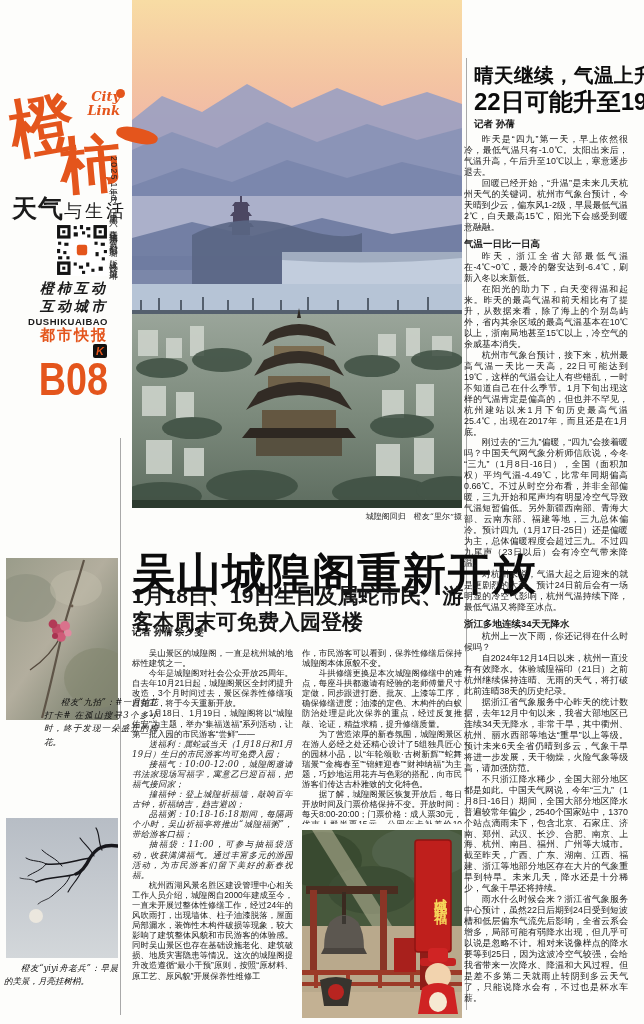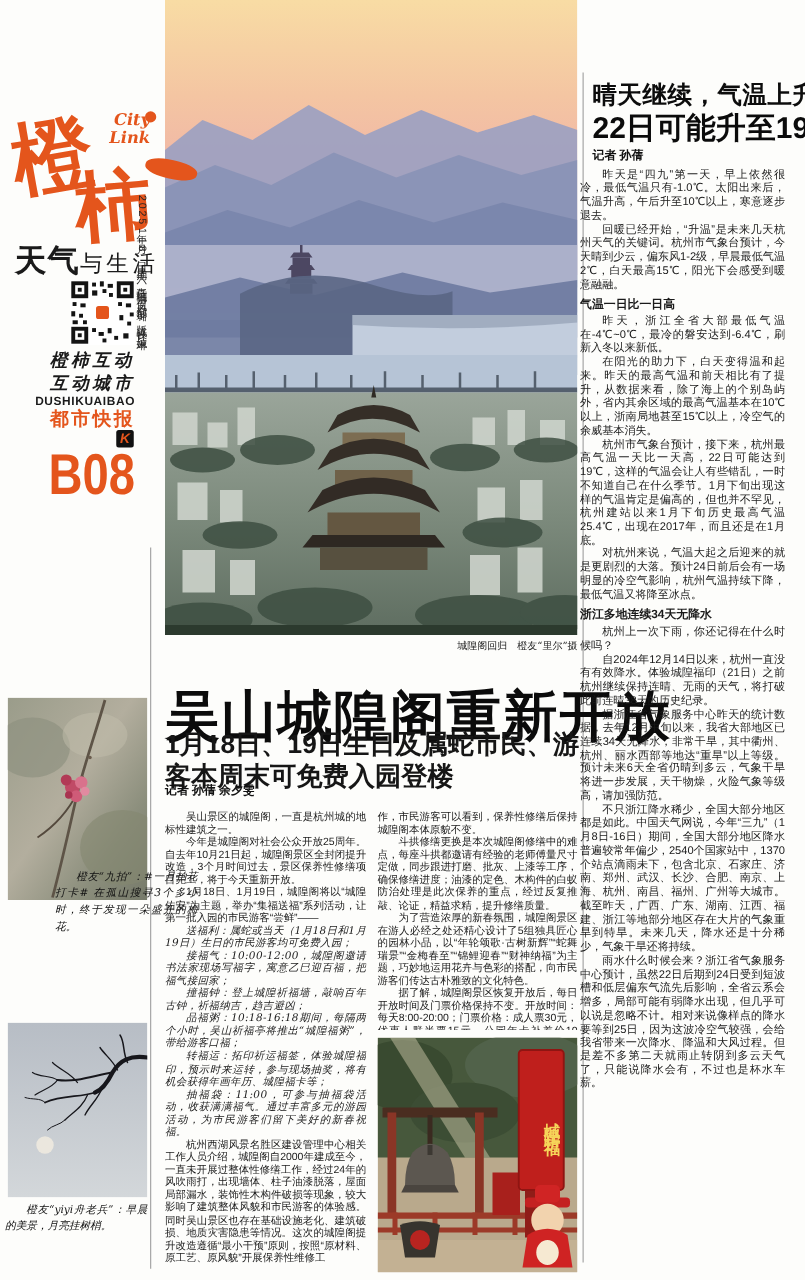--- a/index.html
+++ b/index.html
@@ -313,21 +313,20 @@
   <div class="abs byline byline-main">记者 孙蒨 余夕雯</div>
 
   <div class="abs cols col1">
       <p class="para">吴山景区的城隍阁，一直是杭州城的地标性建筑之一。</p>
       <p class="para">今年是城隍阁对社会公众开放25周年。自去年10月21日起，城隍阁景区全封闭提升改造，3个月时间过去，景区保养性修缮项目完工，将于今天重新开放。</p>
       <p class="para">1月18日、1月19日，城隍阁将以“城隍佑安”为主题，举办“集福送福”系列活动，让第一批入园的市民游客“尝鲜”——</p>
       <p class="para kai">送福利：属蛇或当天（1月18日和1月19日）生日的市民游客均可免费入园；</p>
       <p class="para kai">接福气：10:00-12:00，城隍阁邀请书法家现场写福字，寓意乙巳迎百福，把福气接回家；</p>
       <p class="para kai">撞福钟：登上城隍祈福墙，敲响百年古钟，祈福纳吉，趋吉避凶；</p>
       <p class="para kai">品福粥：10:18-16:18期间，每隔两个小时，吴山祈福亭将推出“城隍福粥”，带给游客口福；</p>
-      <p class="para kai">转福运：拓印祈运福签，体验城隍福印，预示时来运转，参与现场抽奖，将有机会获得年画年历、城隍福卡等；</p>
       <p class="para kai">抽福袋：11:00，可参与抽福袋活动，收获满满福气。通过丰富多元的游园活动，为市民游客们留下美好的新春祝福。</p>
       <p class="para">杭州西湖风景名胜区建设管理中心相关工作人员介绍，城隍阁自2000年建成至今，一直未开展过整体性修缮工作，经过24年的风吹雨打，出现墙体、柱子油漆脱落，屋面局部漏水，装饰性木构件破损等现象，较大影响了建筑整体风貌和市民游客的体验感。同时吴山景区也存在基础设施老化、建筑破损、地质灾害隐患等情况。这次的城隍阁提升改造遵循“最小干预”原则，按照“原材料、原工艺、原风貌”开展保养性维修工</p>
     </div>
   <div class="abs cols col2">
       <p class="para cont">作，市民游客可以看到，保养性修缮后保持城隍阁本体原貌不变。</p>
       <p class="para">斗拱修缮更换是本次城隍阁修缮中的难点，每座斗拱都邀请有经验的老师傅量尺寸定做，同步跟进打磨、批灰、上漆等工序，确保修缮进度；油漆的定色、木构件的白蚁防治处理是此次保养的重点，经过反复推敲、论证，精益求精，提升修缮质量。</p>
       <p class="para">为了营造浓厚的新春氛围，城隍阁景区在游人必经之处还精心设计了5组独具匠心的园林小品，以“年轮颂歌·古树新辉”“蛇舞瑞景”“金梅春至”“锦鲤迎春”“财神纳福”为主题，巧妙地运用花卉与色彩的搭配，向市民游客们传达古朴雅致的文化特色。</p>
       <p class="para">据了解，城隍阁景区恢复开放后，每日开放时间及门票价格保持不变。开放时间：每天8:00-20:00；门票价格：成人票30元，优惠人群半票15元，公园年卡补差价10元。</p>
     </div>
 
@@ -385,20 +384,21 @@
   <div class="abs w-title1">晴天继续，气温上升</div>
   <div class="abs w-title2">22日可能升至19℃</div>
   <div class="abs byline byline-weather">记者 孙蒨</div>
   <div class="abs w-body">
       <p class="para">昨天是“四九”第一天，早上依然很冷，最低气温只有-1.0℃。太阳出来后，气温升高，午后升至10℃以上，寒意逐步退去。</p>
       <p class="para">回暖已经开始，“升温”是未来几天杭州天气的关键词。杭州市气象台预计，今天晴到少云，偏东风1-2级，早晨最低气温2℃，白天最高15℃，阳光下会感受到暖意融融。</p>
       <p class="subhead">气温一日比一日高</p>
       <p class="para">昨天，浙江全省大部最低气温在-4℃~0℃，最冷的磐安达到-6.4℃，刷新入冬以来新低。</p>
       <p class="para">在阳光的助力下，白天变得温和起来。昨天的最高气温和前天相比有了提升，从数据来看，除了海上的个别岛屿外，省内其余区域的最高气温基本在10℃以上，浙南局地甚至15℃以上，冷空气的余威基本消失。</p>
       <p class="para">杭州市气象台预计，接下来，杭州最高气温一天比一天高，22日可能达到19℃，这样的气温会让人有些错乱，一时不知道自己在什么季节。1月下旬出现这样的气温肯定是偏高的，但也并不罕见，杭州建站以来1月下旬历史最高气温25.4℃，出现在2017年，而且还是在1月底。</p>
+      <p class="para">刚过去的“三九”偏暖，“四九”会接着暖吗？中国天气网气象分析师信欣说，今冬“三九”（1月8日-16日），全国（面积加权）平均气温-4.49℃，比常年同期偏高0.66℃。不过从时空分布看，并非全部偏暖，三九开始和尾声均有明显冷空气导致气温短暂偏低。另外新疆西南部、青海大部、云南东部、福建等地，三九总体偏冷。预计四九（1月17日-25日）还是偏暖为主，总体偏暖程度会超过三九。不过四九尾声（23日以后）会有冷空气带来降温。</p>
       <p class="para">对杭州来说，气温大起之后迎来的就是更剧烈的大落。预计24日前后会有一场明显的冷空气影响，杭州气温持续下降，最低气温又将降至冰点。</p>
       <p class="subhead">浙江多地连续34天无降水</p>
       <p class="para">杭州上一次下雨，你还记得在什么时候吗？</p>
       <p class="para">自2024年12月14日以来，杭州一直没有有效降水。体验城隍福印（21日）之前杭州继续保持连晴、无雨的天气，将打破此前连晴38天的历史纪录。</p>
       <p class="para">据浙江省气象服务中心昨天的统计数据，去年12月中旬以来，我省大部地区已连续34天无降水，非常干旱，其中衢州、杭州、丽水西部等地达“重旱”以上等级。预计未来6天全省仍晴到多云，气象干旱将进一步发展，天干物燥，火险气象等级高，请加强防范。</p>
       <p class="para">不只浙江降水稀少，全国大部分地区都是如此。中国天气网说，今年“三九”（1月8日-16日）期间，全国大部分地区降水普遍较常年偏少，2540个国家站中，1370个站点滴雨未下，包含北京、石家庄、济南、郑州、武汉、长沙、合肥、南京、上海、杭州、南昌、福州、广州等大城市。截至昨天，广西、广东、湖南、江西、福建、浙江等地部分地区存在大片的气象重旱到特旱。未来几天，降水还是十分稀少，气象干旱还将持续。</p>
       <p class="para">雨水什么时候会来？浙江省气象服务中心预计，虽然22日后期到24日受到短波槽和低层偏东气流先后影响，全省云系会增多，局部可能有弱降水出现，但几乎可以说是忽略不计。相对来说像样点的降水要等到25日，因为这波冷空气较强，会给我省带来一次降水、降温和大风过程。但是差不多第二天就雨止转阴到多云天气了，只能说降水会有，不过也是杯水车薪。</p>
     </div>
 
 </div>

